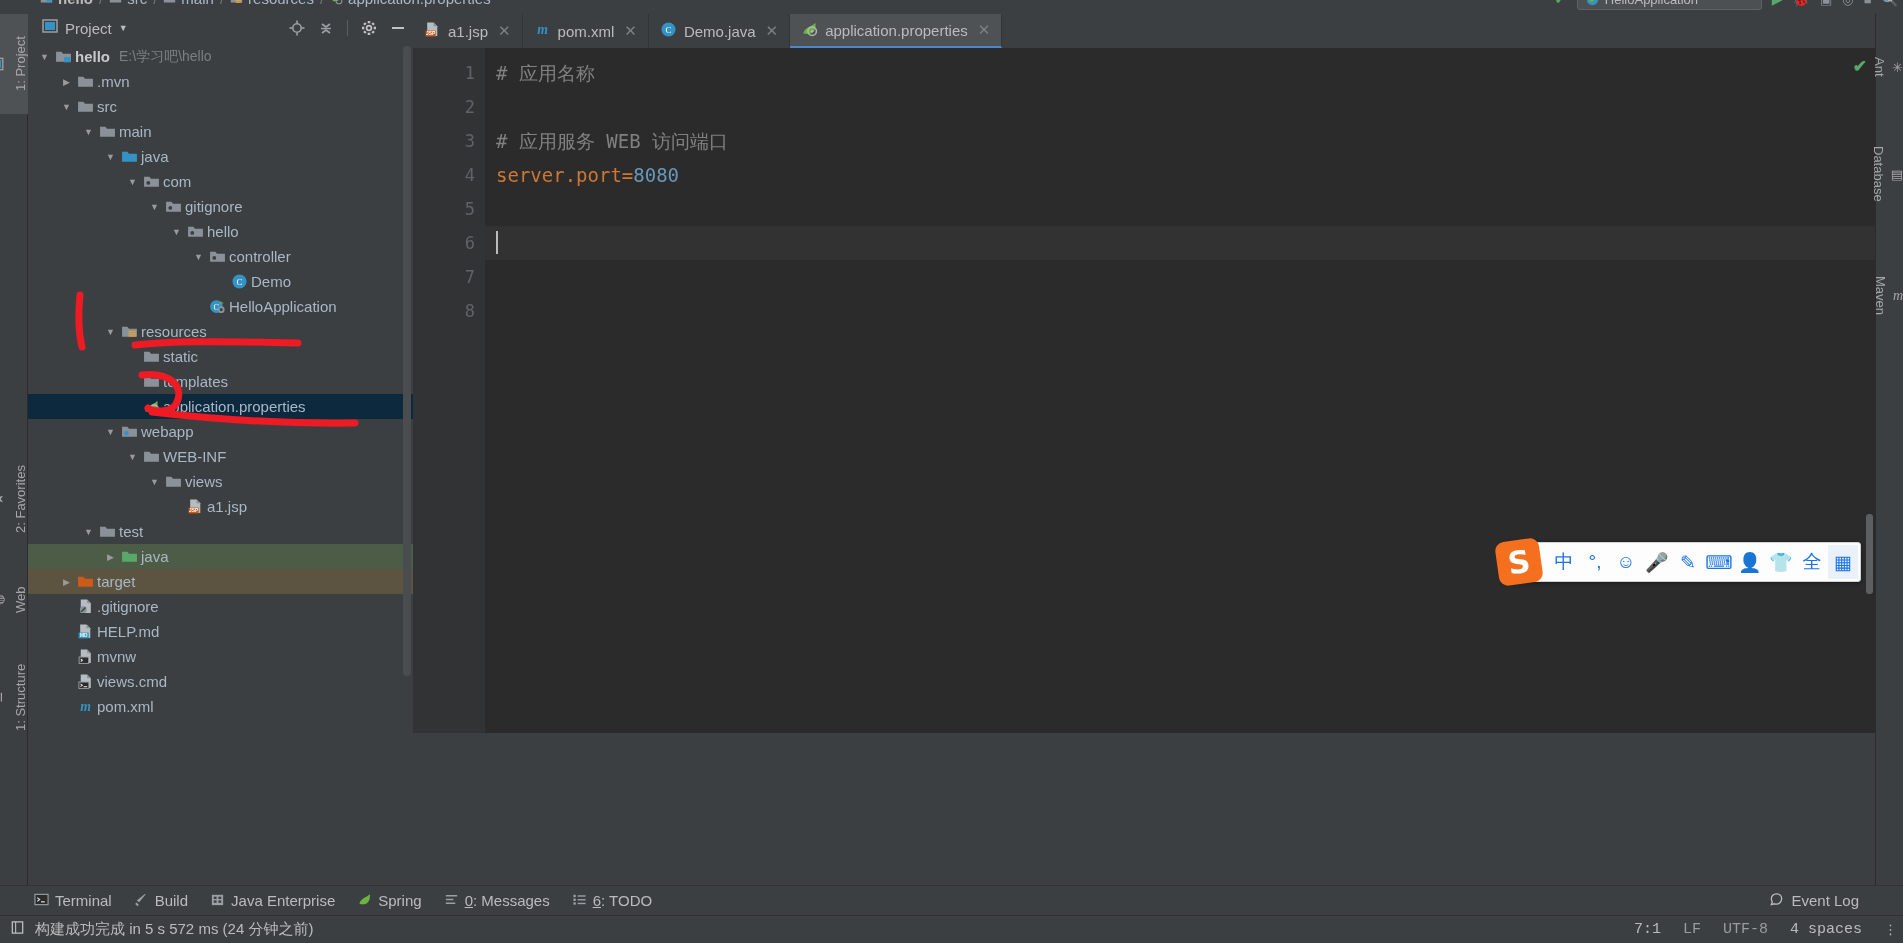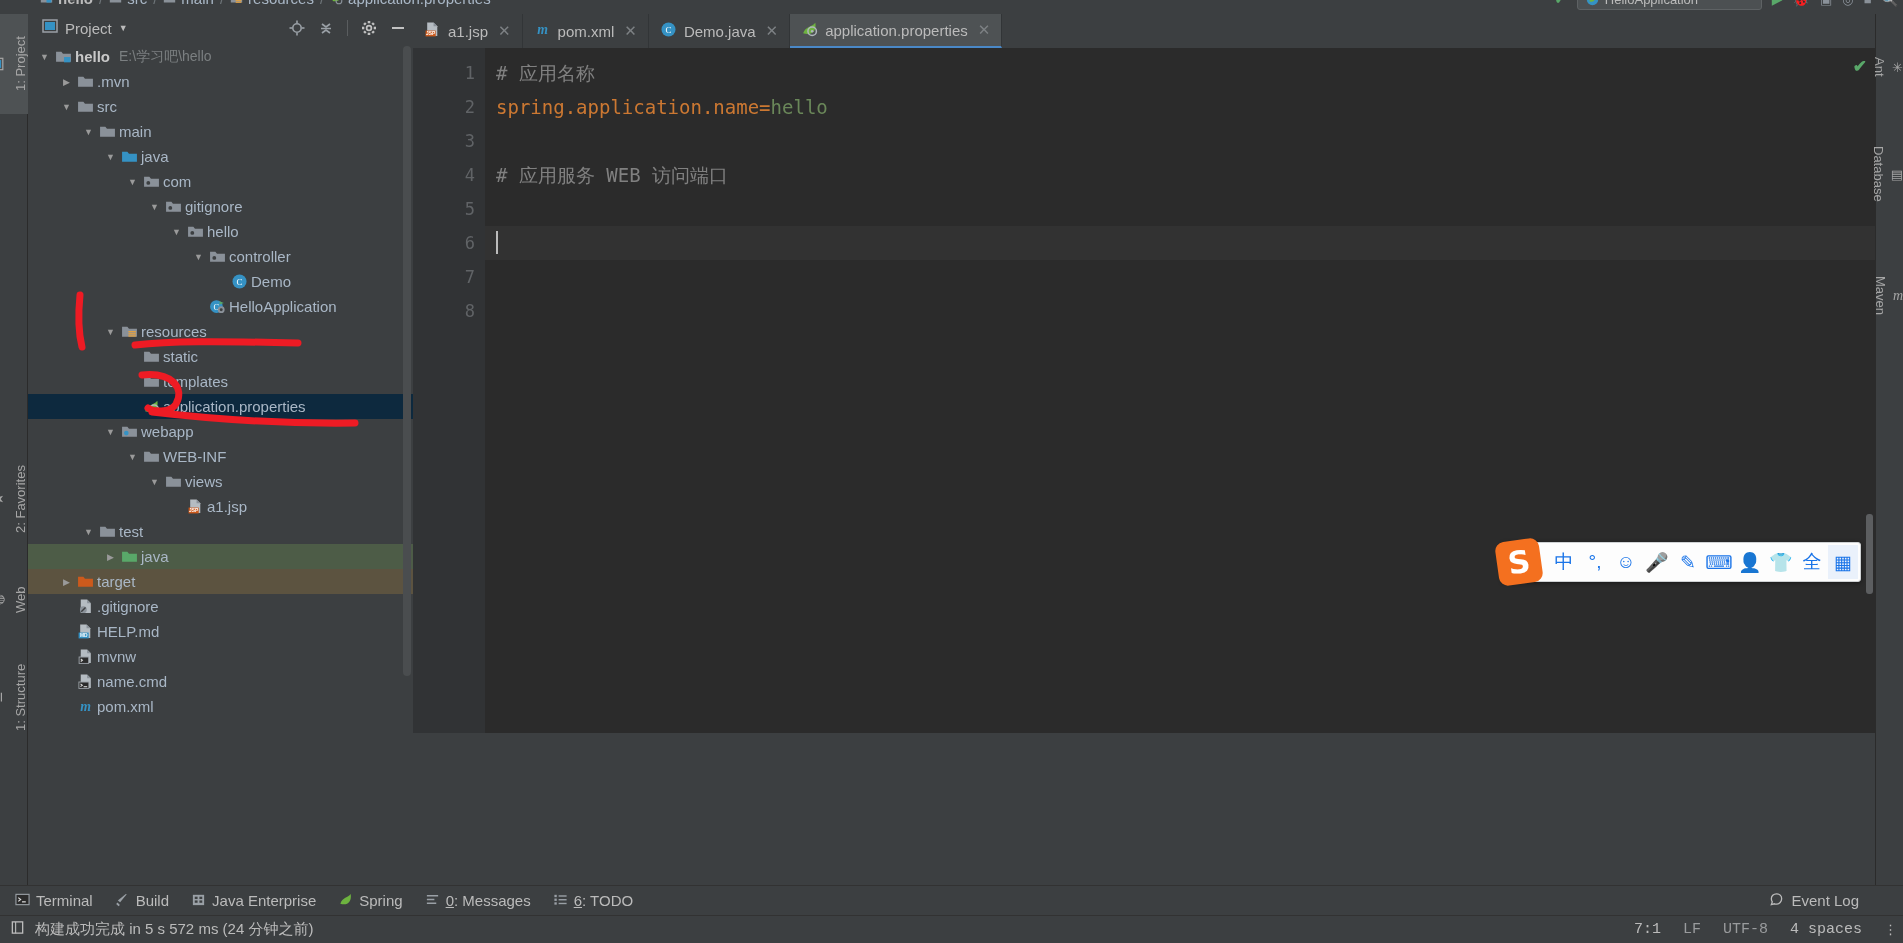--- a/index.html
+++ b/index.html
@@ -152,21 +152,21 @@
     display: flex; flex-direction: column; align-items: center; gap: 5px;
     color: #a6a6a6; font-size: 13px;
     writing-mode: vertical-rl; white-space: nowrap; padding: 4px 0;
   }
   .rvtab .ico2 { writing-mode: horizontal-tb; }
 
   
   .bottombar {
     position: absolute; left: 0; bottom: 28px; width: 1903px; height: 30px;
     background: #3c3f41; display: flex; align-items: center;
-    padding-left: 15px; gap: 22px; border-top: 1px solid #323232;
+    padding-left: 34px; gap: 22px; border-top: 1px solid #323232;
   }
   .btool {
     display: flex; align-items: center; gap: 6px;
     color: #bbbbbb; font-size: 15px;
   }
   .btool u { text-decoration: underline; }
   .bspacer { flex: 1; }
   .evlog {
     display:flex; align-items:center; gap:7px; color:#bbbbbb;
     font-size:15px; margin-right: 44px;
@@ -633,21 +633,21 @@
           <span class="arrow"></span>
           <span class="ico">
             <svg width="17" height="17" viewBox="0 0 16 16">
               <path d="M3.5 1.5h6L13 5v9H3.5z" fill="#b5bcc2"></path>
               <path d="M9.5 1.5L13 5H9.5z" fill="#8a9199"></path>
               <rect x="1.8" y="8.5" width="9.4" height="6" fill="#2b2b2b" stroke="#9aa0a6" stroke-width="0.9"></rect>
               <path d="M3.3 10.2l1.7 1.3-1.7 1.3" fill="none" stroke="#dcdcdc" stroke-width="1"></path>
               <line x1="6.2" y1="12.9" x2="9.6" y2="12.9" stroke="#dcdcdc" stroke-width="1"></line>
             </svg>
           </span>
-          <span class="lbl">name.cmd</span>
+          <span class="lbl">views.cmd</span>
         </div>
         <div class="row">
           <span style="width: 30px; flex-shrink: 0;"></span>
           <span class="arrow"></span>
           <span class="ico">
             <svg width="17" height="17" viewBox="0 0 16 16">
               <text x="8" y="12" font-size="13" fill="#3592c4" text-anchor="middle" font-family="Liberation Serif,serif" font-style="italic" font-weight="bold">m</text>
             </svg>
           </span>
           <span class="lbl">pom.xml</span>
@@ -701,23 +701,23 @@
           <div>2</div>
           <div>3</div>
           <div>4</div>
           <div>5</div>
           <div>6</div>
           <div>7</div>
           <div>8</div>
         </div>
       <div class="codeframe" id="codeframe">
           <div class="cline"><span class="cmt"># 应用名称</span></div>
-          <div class="cline"><span class="key">spring.application.name</span><span class="key">=</span><span class="val">hello</span></div>
           <div class="cline">&nbsp;</div>
           <div class="cline"><span class="cmt"># 应用服务 WEB 访问端口</span></div>
+          <div class="cline"><span class="key">server.port</span><span class="key">=</span><span class="num">8080</span></div>
           <div class="cline">&nbsp;</div>
           <div class="cline cur"><span class="caret"></span></div>
           <div class="cline">&nbsp;</div>
         </div>
     </div>
     <div class="checkmark">✔</div>
     <div class="escroll"></div>
   </div>
 
   <div class="rightstrip">

